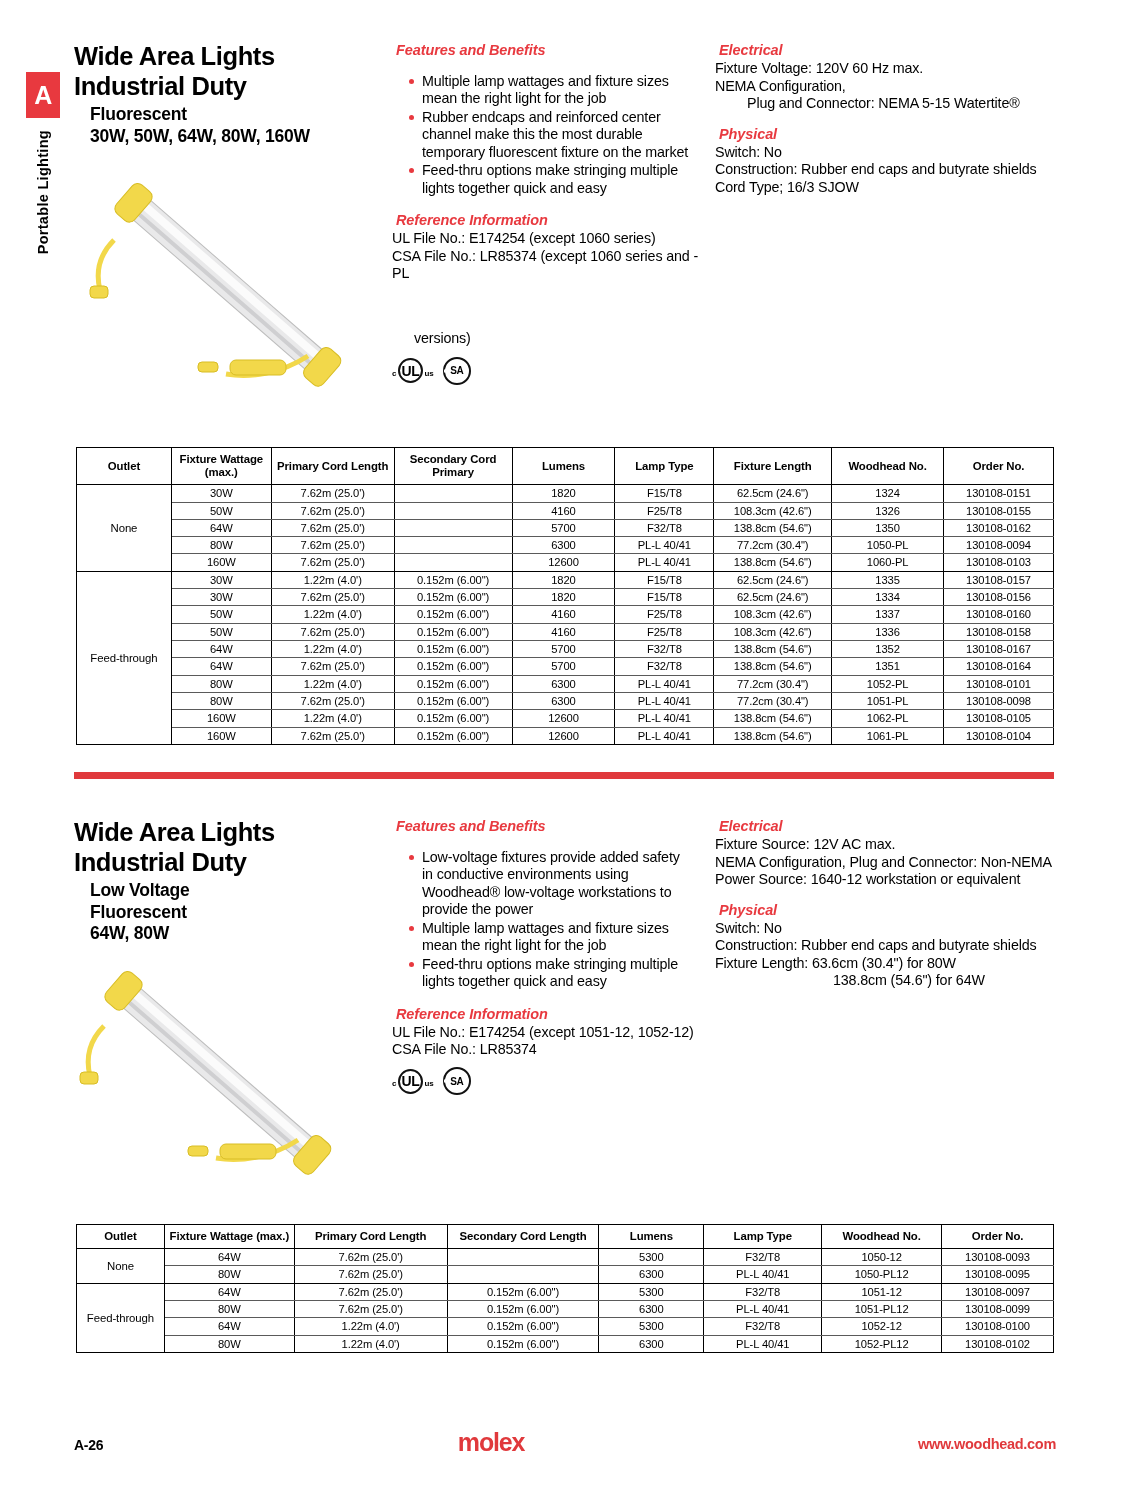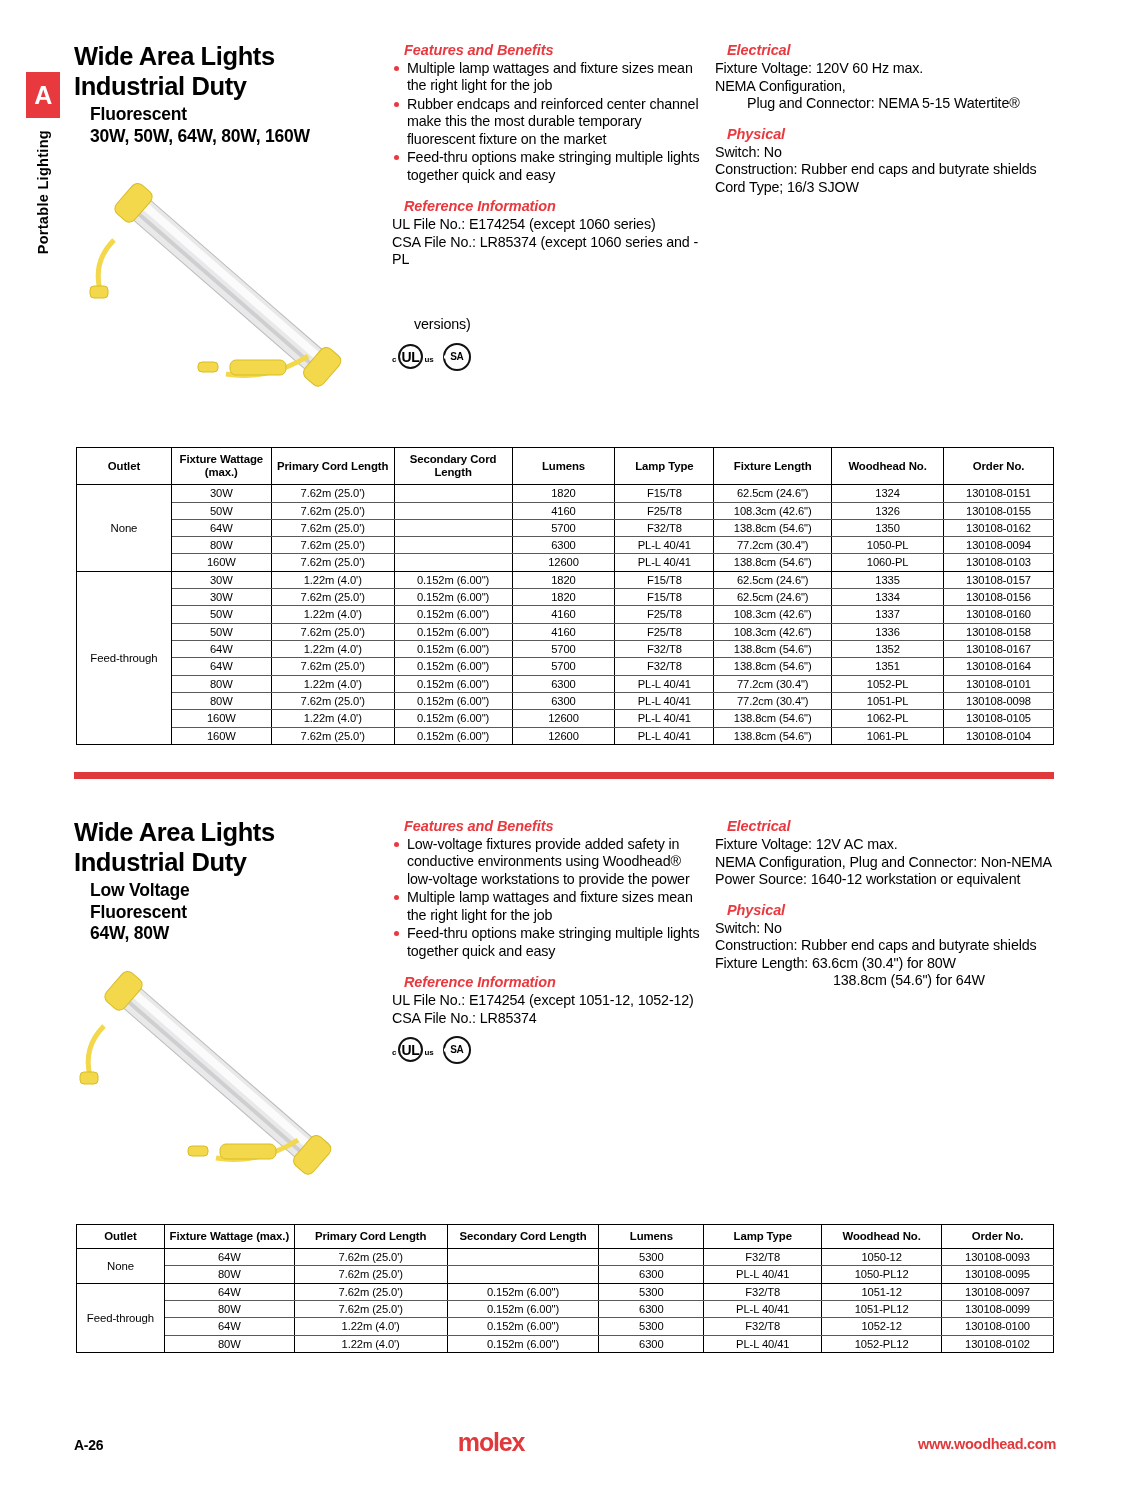--- a/index.html
+++ b/index.html
@@ -70,27 +70,27 @@
     font-weight: bold;
     line-height: 1.25;
     letter-spacing: -0.2px;
   }
 
   .hdr-red {
     color: #e8393f;
     font-weight: bold;
     font-style: italic;
     font-size: 14.5px;
-    margin: 0 0 2px 12px;
+    margin: 0 0 2px 4px;
     letter-spacing: -0.1px;
   }
 
   ul.feat {
     list-style: none;
-    margin: 0;
+    margin: 15px;
     padding: 0;
   }
   ul.feat li {
     position: relative;
     padding-left: 15px;
     font-size: 14.3px;
     line-height: 1.22;
     margin-bottom: 1px;
     letter-spacing: -0.15px;
   }
@@ -287,21 +287,21 @@
       <col style="width:99px">
       <col style="width:118px">
       <col style="width:112px">
       <col style="width:110px">
   </colgroup>
   <thead>
     <tr>
       <th><span>Outlet</span></th>
       <th><span>Fixture Wattage</span><br><span>(max.)</span></th>
       <th><span>Primary Cord Length</span></th>
-      <th><span>Secondary Cord</span><br><span>Length</span></th>
+      <th><span>Secondary Cord</span><br><span>Primary</span></th>
       <th><span>Lumens</span></th>
       <th><span>Lamp Type</span></th>
       <th><span>Fixture Length</span></th>
       <th><span>Woodhead No.</span></th>
       <th><span>Order No.</span></th>
     </tr>
   </thead>
   <tbody>
       <tr class="grp-first">
         <td class="grp" rowspan="5">None</td>
@@ -511,21 +511,21 @@
       </span>
       <span class="cert-csa">
         <span class="inner">SA</span>
       </span>
     </div>
   </div>
 
   <div class="col-specs" style="top:818px;">
     <div class="hdr-red">Electrical</div>
     <div class="spec-lines">
-      <div>Fixture Voltage: 12V AC max.</div>
+      <div>Fixture Source: 12V AC max.</div>
       <div>NEMA Configuration, Plug and Connector: Non-NEMA</div>
       <div>Power Source: 1640-12 workstation or equivalent</div>
     </div>
     <div class="hdr-red" style="margin-top:13px;">Physical</div>
     <div class="spec-lines">
       <div>Switch: No</div>
       <div>Construction: Rubber end caps and butyrate shields</div>
       <div>Fixture Length: 63.6cm (30.4") for 80W</div>
       <div class="indent2">138.8cm (54.6") for 64W</div>
     </div>

